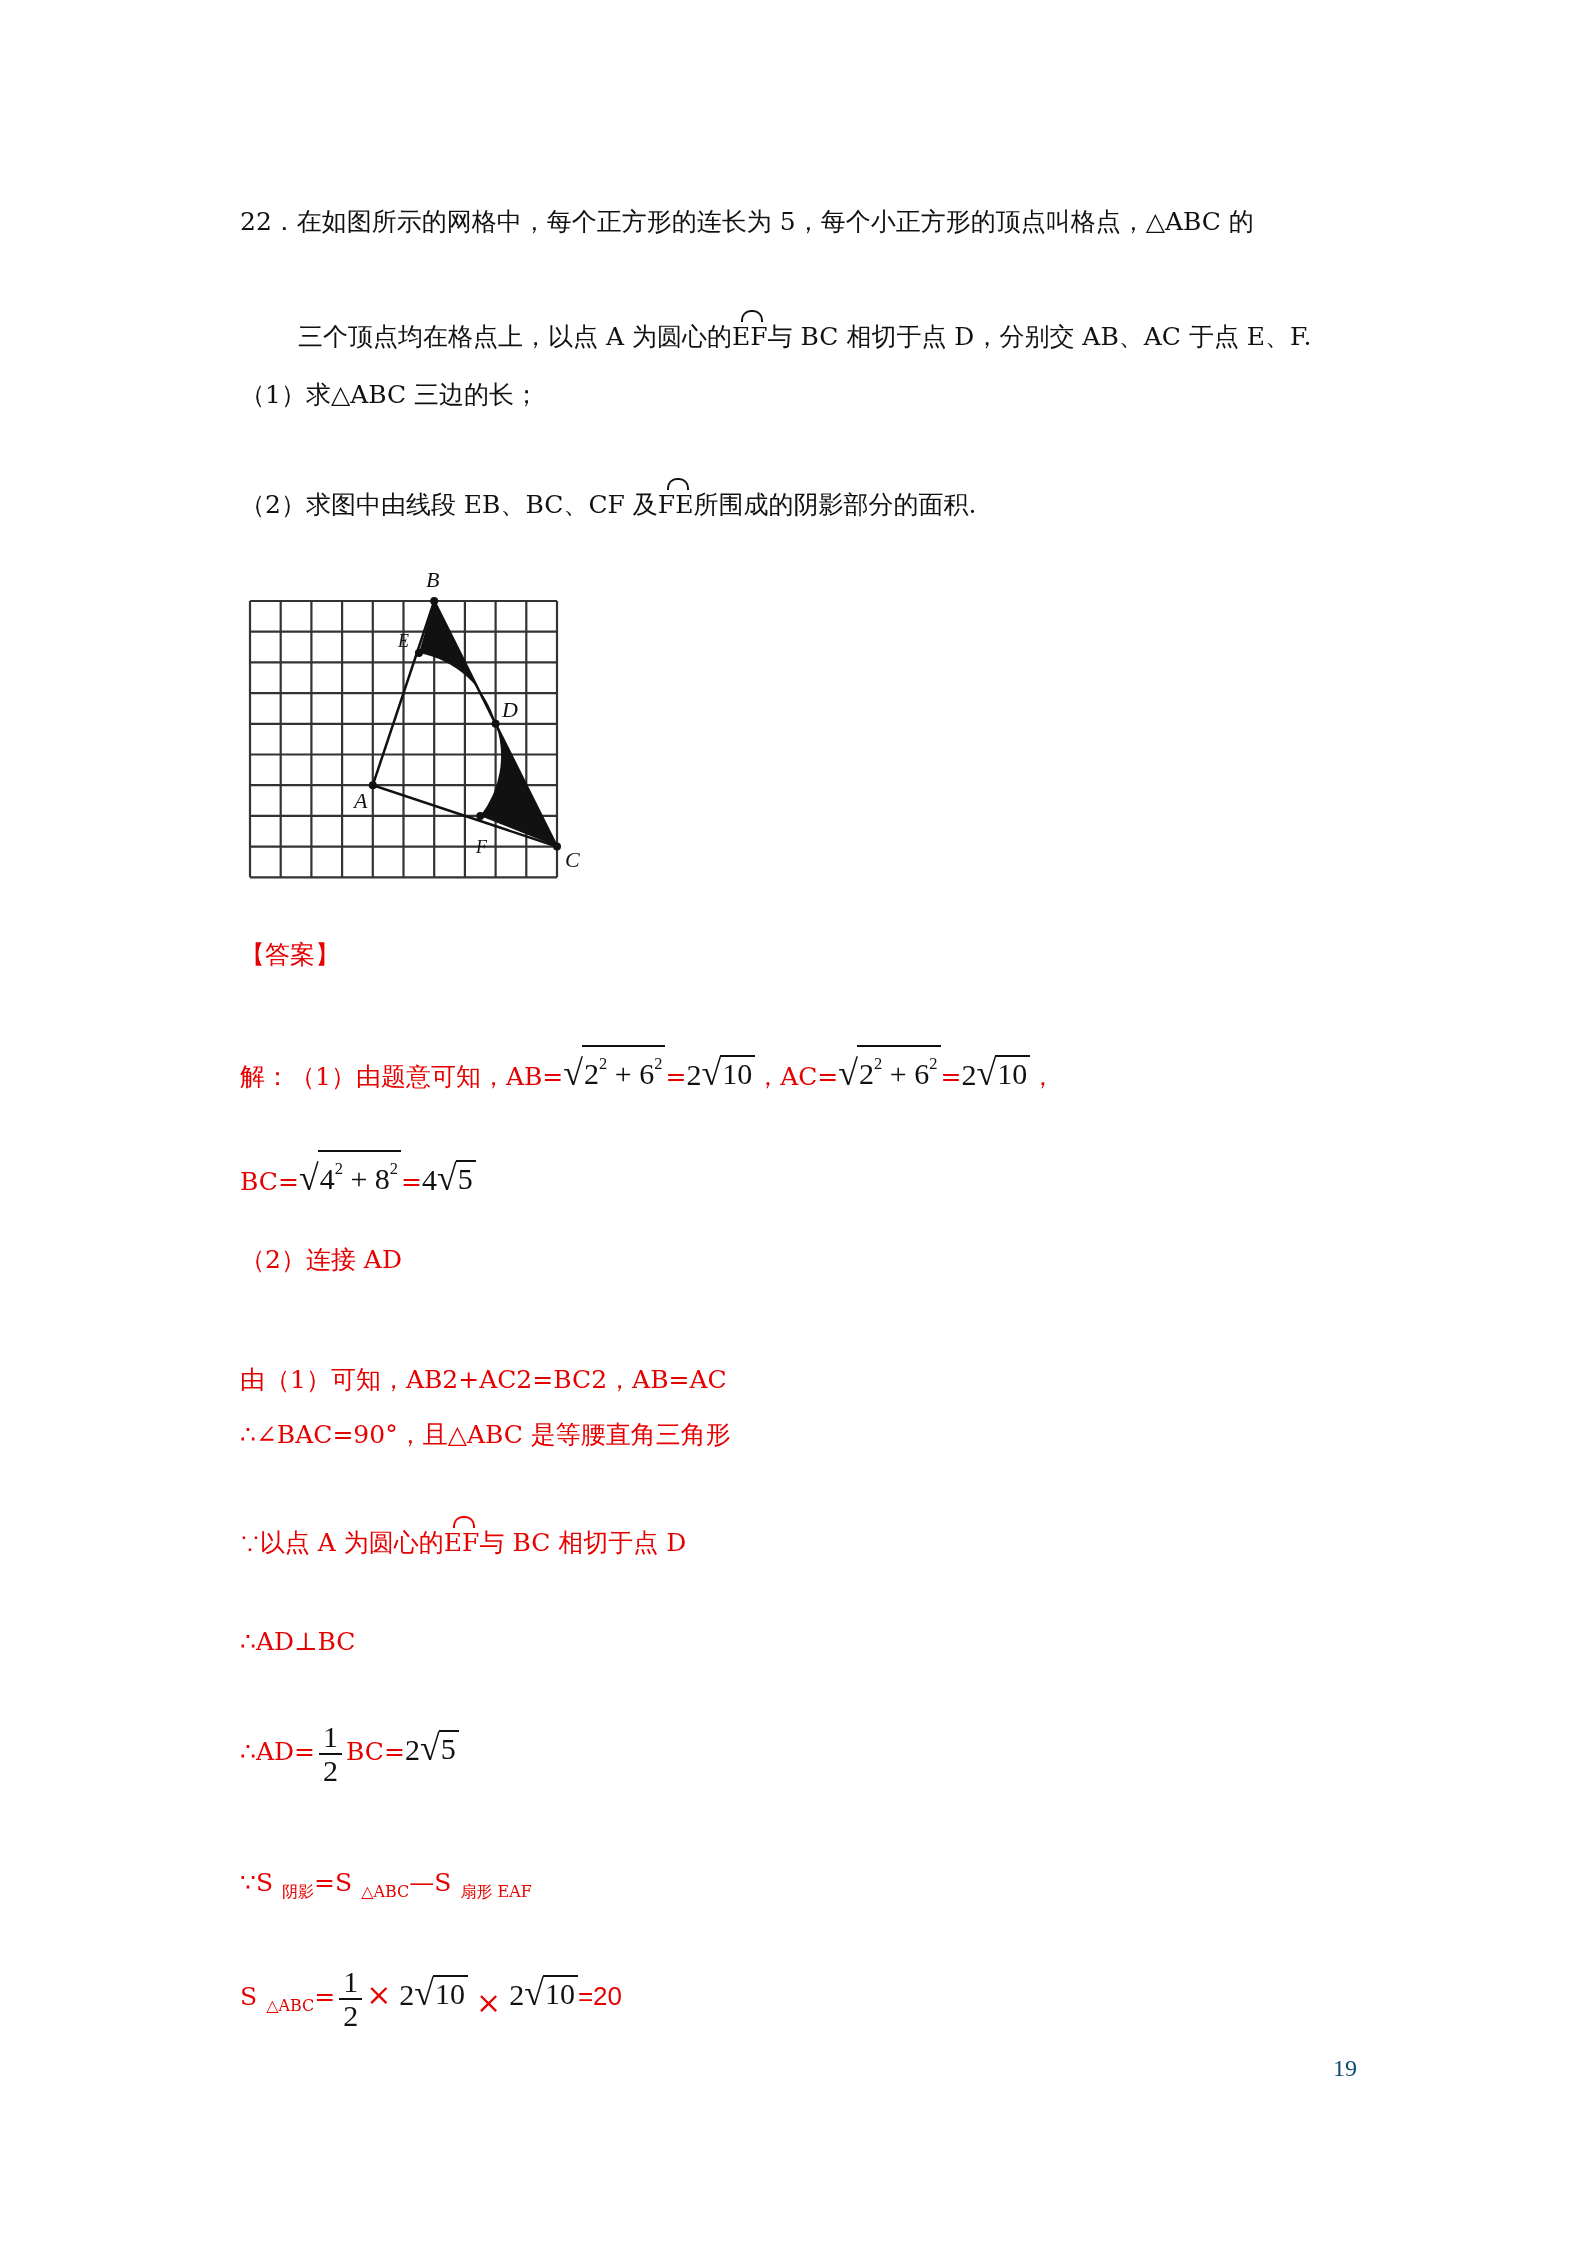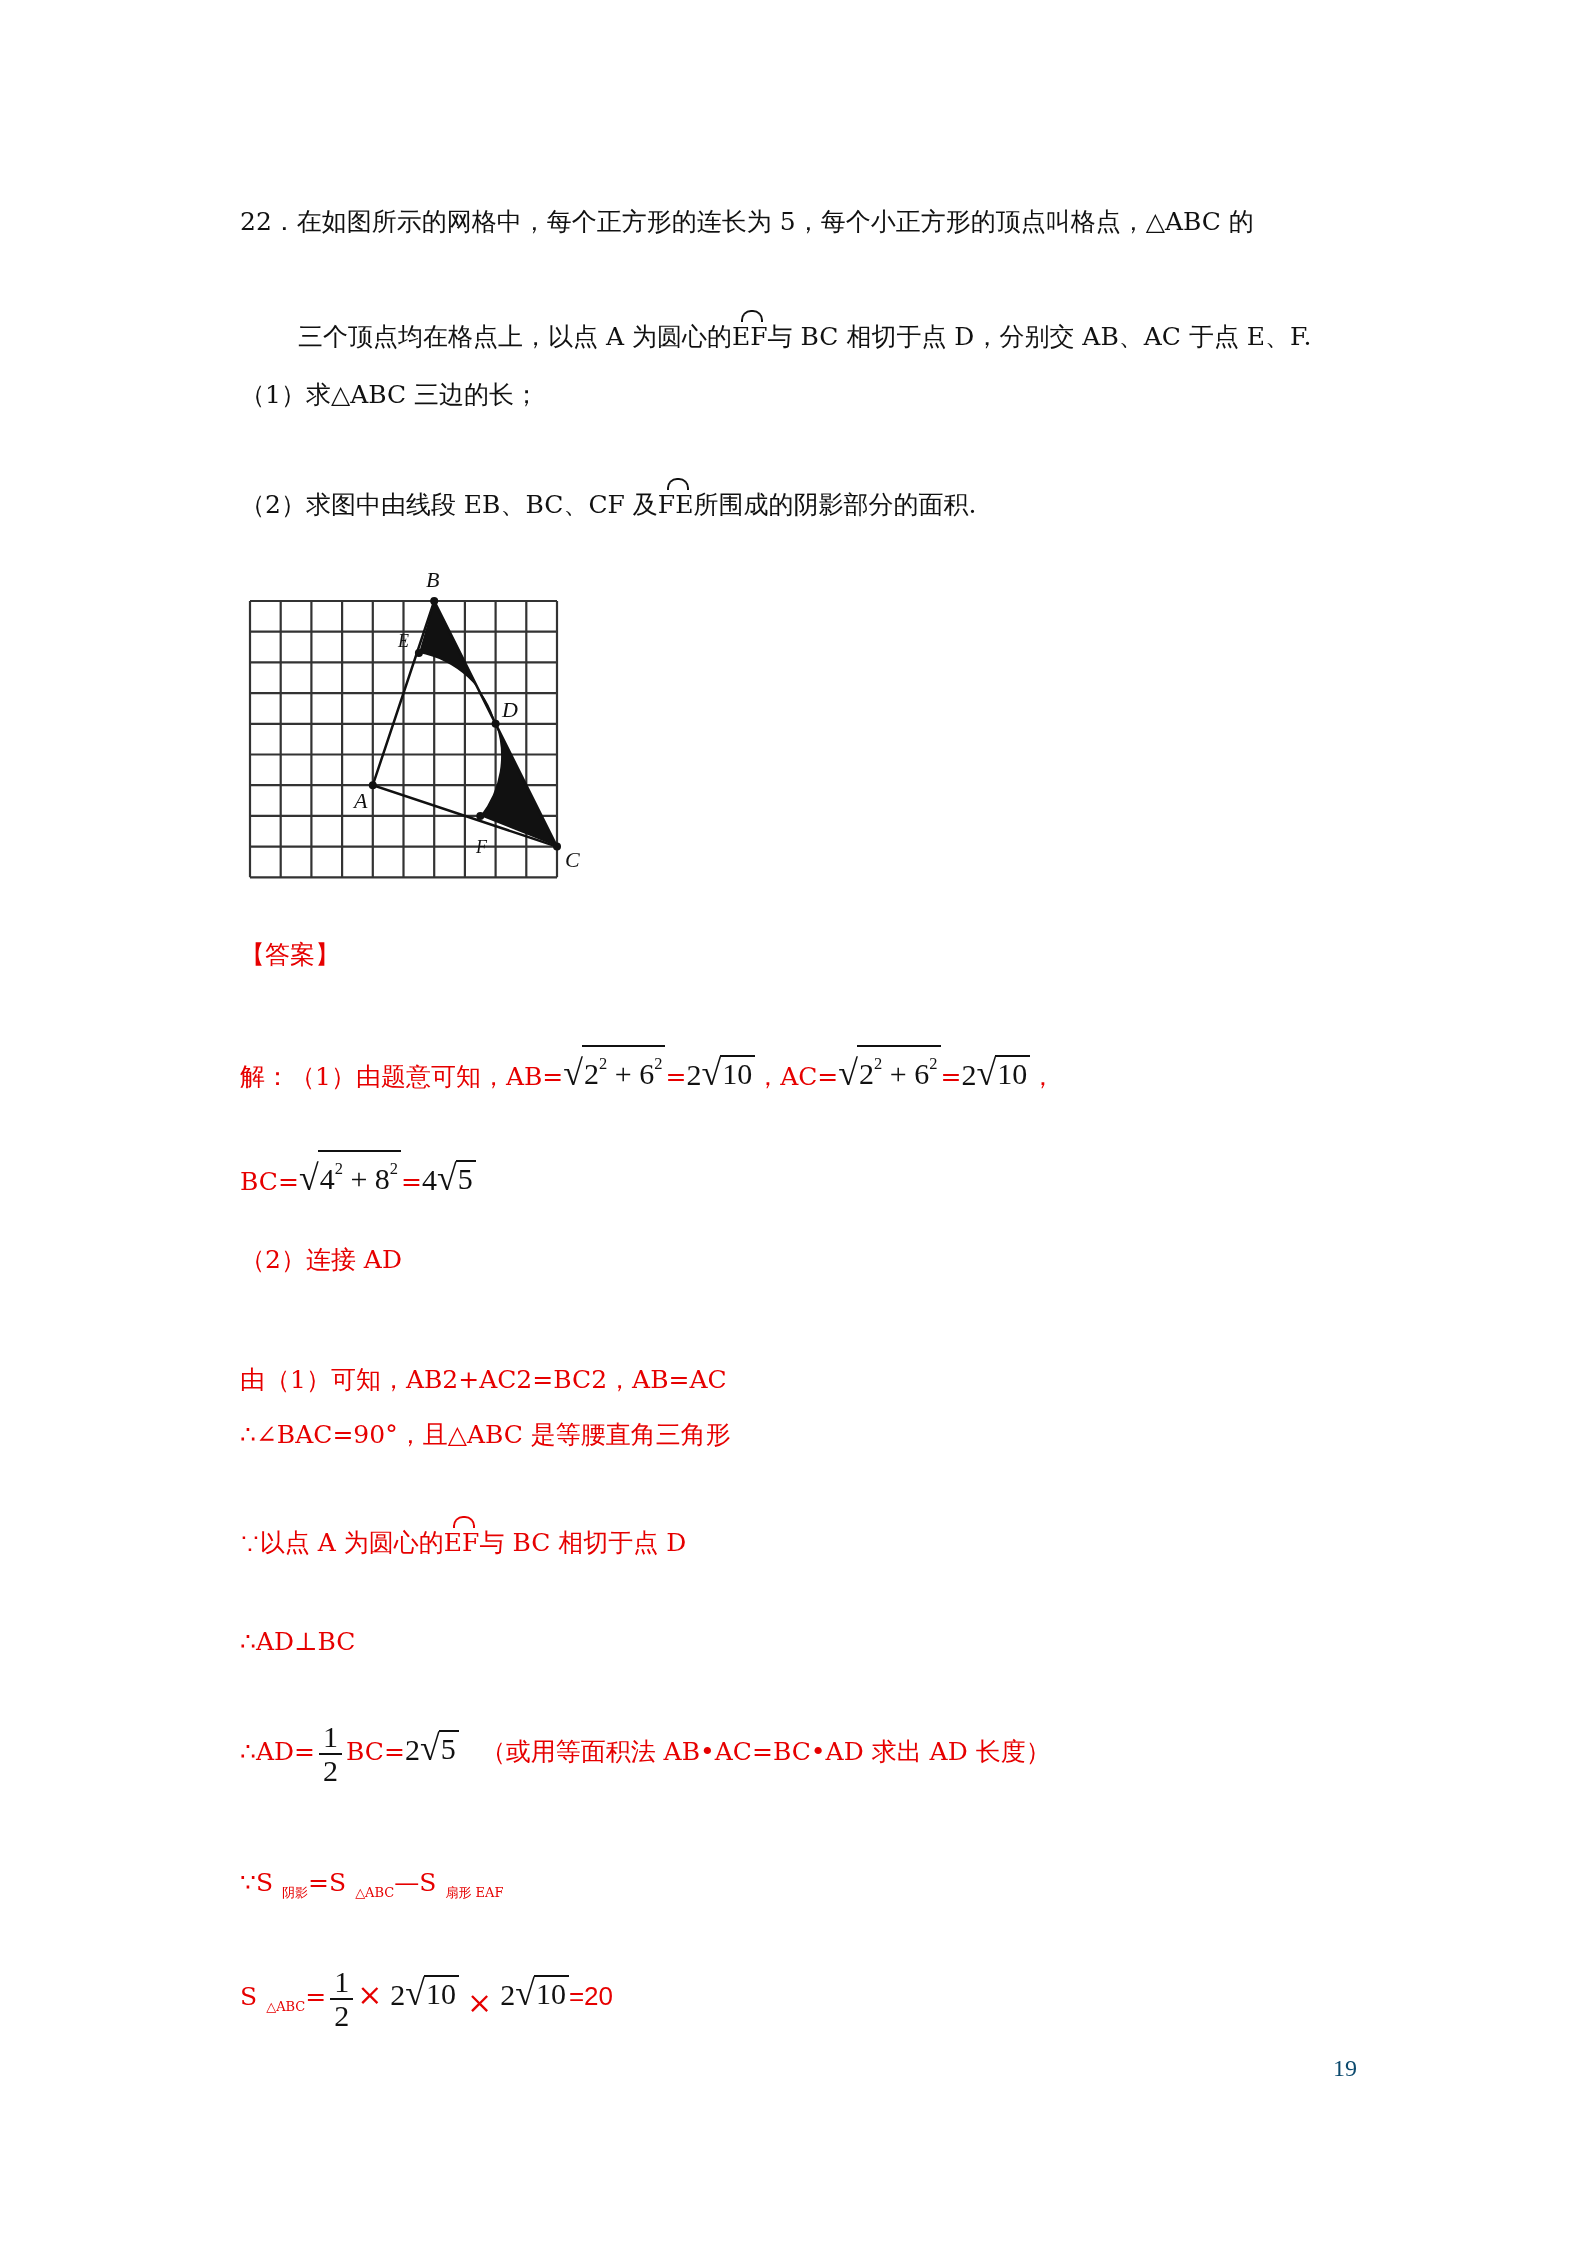--- a/index.html
+++ b/index.html
@@ -12,21 +12,21 @@
   .arc::before { content: ""; position: absolute; left: 50%; top: -12px; width: 18px; height: 10px;
                  margin-left: -9px; border: 2px solid currentColor; border-bottom: none;
                  border-radius: 10px 10px 0 0; }
   .sqrt { display: inline-flex; align-items: flex-end; }
   .sqrt .rad { font-size: 36px; line-height: 1; margin-right: -1px; }
   .sqrt .under { border-top: 2px solid #111; padding: 0 3px 0 2px; line-height: 34px; }
   sup { font-size: 0.55em; vertical-align: 0.9em; }
   .frac { display: inline-flex; flex-direction: column; align-items: center; vertical-align: middle;
           margin: 0 4px; font-family: "Liberation Serif", serif; font-size: 30px; color: #111; line-height: 32px; }
   .frac .num { border-bottom: 2px solid #111; padding: 0 4px; }
-  .sub { font-size: 13px; vertical-align: -6px; padding-left: 9px; }
+  .sub { font-size: 16px; vertical-align: -6px; padding-left: 9px; }
   .page-num { position: absolute; left: 1333px; top: 2055px; font-size: 24px;
               font-family: "Liberation Serif", serif; color: #0c4a6e; }
   #diagram { position: absolute; left: 240px; top: 565px; }
 </style>
 </head>
 <body>
 
 <div class="line" style="top:207px;">
   <span>22．</span><span>在如图所示的网格中，每个正方形的连长为 5，每个小正方形的顶点叫格点，△ABC 的</span>
 </div>
@@ -106,21 +106,21 @@
 </div>
 <div class="line red" style="top:1615px;margin-top:12px;">∴AD⊥BC</div>
 
 <div class="line red" style="top:1715px; line-height:70px;">
   <span>∴AD=</span><span class="frac">
       <span class="num">1</span>
       <span>2</span>
     </span><span>BC=</span><span class="math"><span>2</span><span class="sqrt">
         <span class="rad">√</span>
         <span class="under">5</span>
-      </span></span><span style="margin-left:22px;">（或用等面积法 AB•AC=BC•AD 求出 AD 长度）</span>
+      </span></span>
 </div>
 
 <div class="line red" style="top:1868px;">
   <span>∵S</span><span class="sub">阴影</span><span>=S</span><span class="sub">△ABC</span><span>—S</span><span class="sub">扇形 EAF</span>
 </div>
 
 <div class="line red" style="top:1960px; line-height:70px;">
   <span>S</span><span class="sub">△ABC</span><span>=</span><span class="frac">
       <span class="num">1</span>
       <span>2</span>

